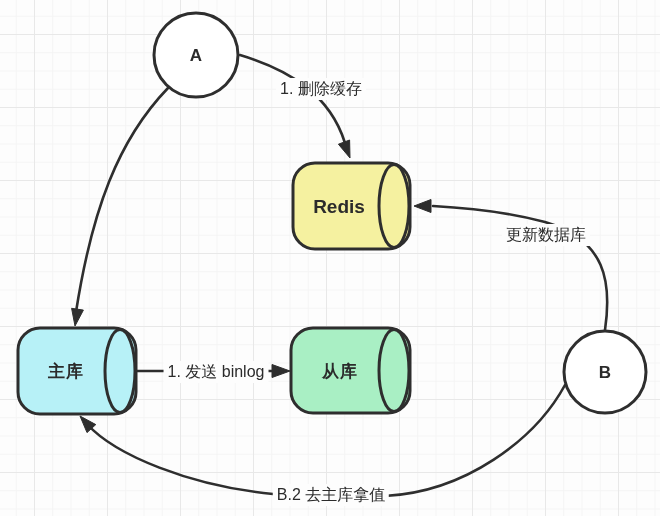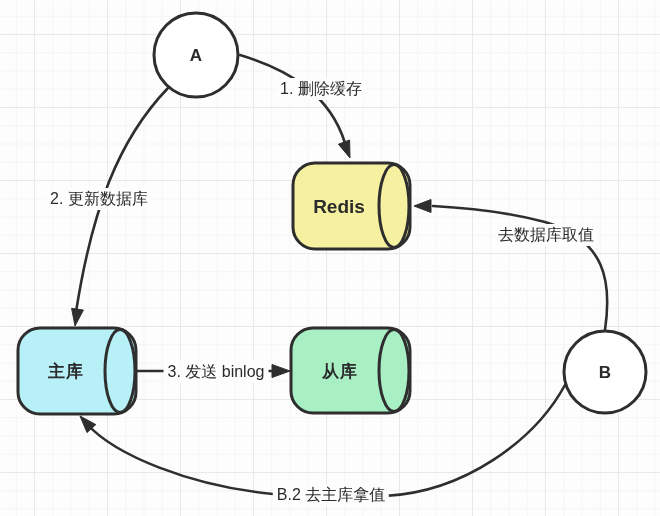--- a/index.html
+++ b/index.html
@@ -88,20 +88,19 @@
     </g>
   </svg>
 
   <div class="lbl actor-lbl" style="left:196px; top:56px;">A</div>
   <div class="lbl actor-lbl" style="left:605px; top:373px;">B</div>
   <div class="lbl redis-lbl" style="left:339px; top:207px;">Redis</div>
   <div class="lbl node-lbl" style="left:66px; top:371px;">主库</div>
   <div class="lbl node-lbl" style="left:340px; top:371px;">从库</div>
 
   <div class="lbl edge-lbl" style="left:321px; top:89px;">1. 删除缓存</div>
-  <div class="lbl edge-lbl" style="left:99px; top:199px;">2. 更新数据库</div>
-  <div class="lbl edge-lbl" style="left:216px; top:372px;">3. 发送 binlog</div>
+  <div class="lbl edge-lbl" style="left:216px; top:372px;">1. 发送 binlog</div>
   <div class="lbl edge-lbl" style="left:546px; top:235px;">
-    <div>去数据库取值</div>
+    <div>更新数据库</div>
   </div>
   <div class="lbl edge-lbl" style="left:331px; top:495px;">B.2 去主库拿值</div>
 
 </div>
 
 </body></html>

